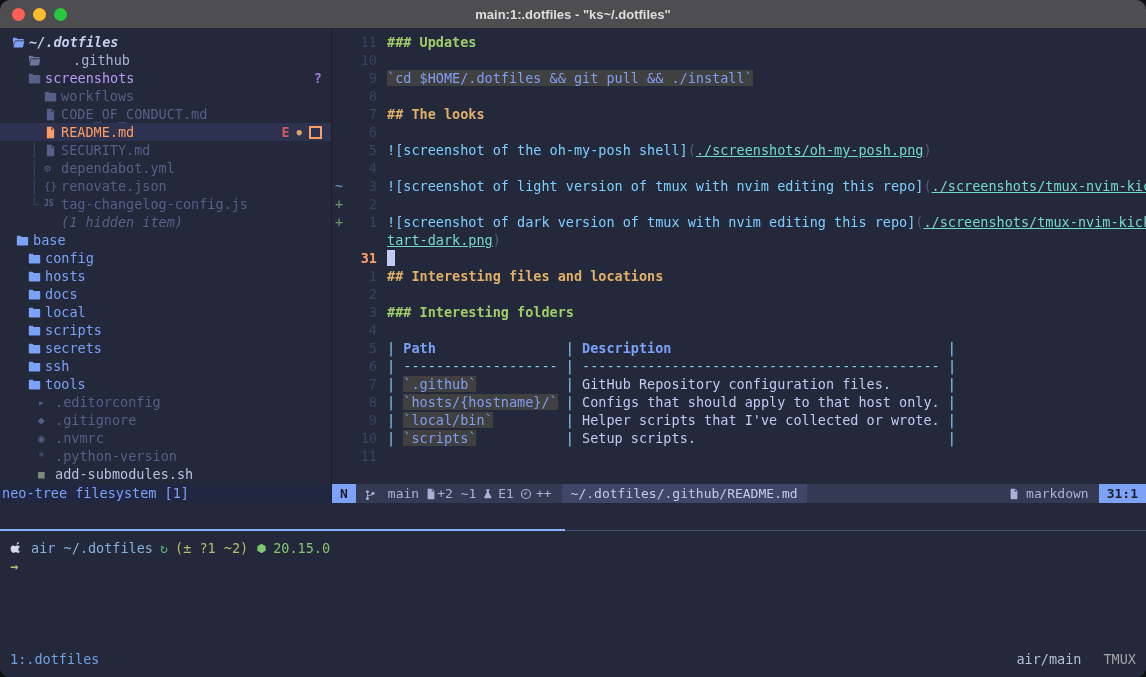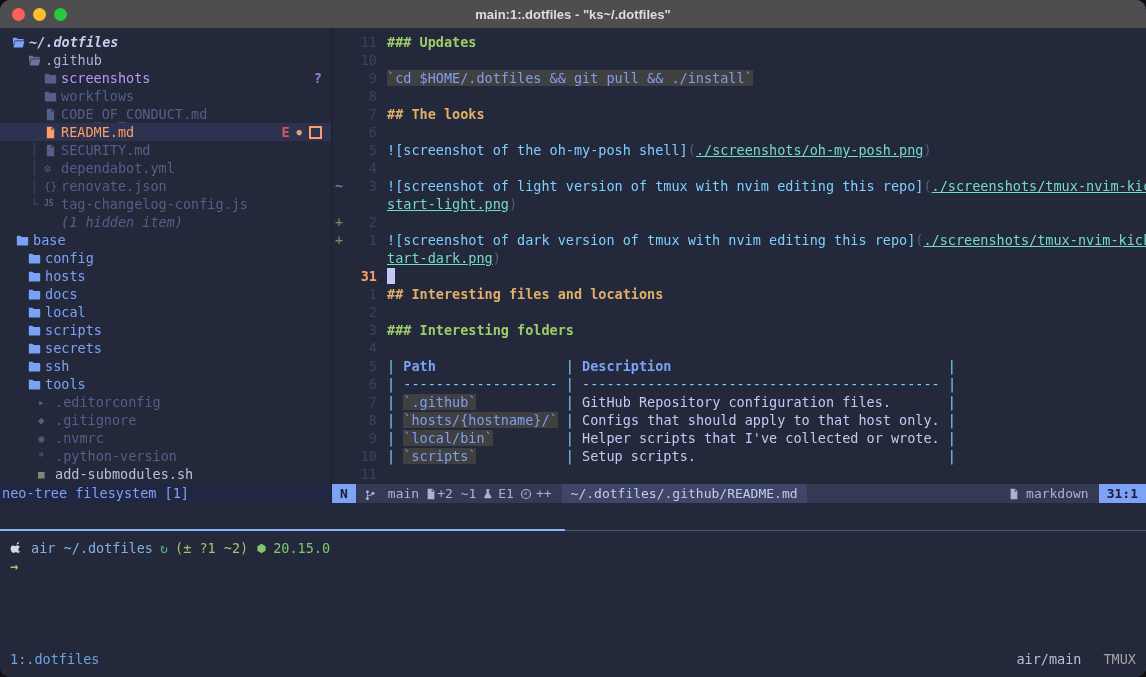--- a/index.html
+++ b/index.html
@@ -95,25 +95,25 @@
     <span class="title-text">main:1:.dotfiles - "ks~/.dotfiles"</span>
   </div>
 
   <div class="main">
     <div class="sidebar">
       <div class="tree" id="tree">
           <div class="trow" style="padding-left: 12px;"><span class="ticon"><svg width="13" height="13" viewBox="0 0 16 16" fill="#7aa2f7">
                 <path d="M1 3.2c0-.7.5-1.2 1.2-1.2h3.2l1.7 1.8h6.4c.6 0 1.1.5 1 1.1l-.1.6H3.6L1.8 12z"></path>
                 <path d="M3.9 6.6h11.3l-1.6 6.6c-.1.5-.6.8-1.1.8H1.9z"></path>
               </svg></span><span class="tlabel root-label" style="color: rgb(200, 206, 242);">~/.dotfiles</span></div>
-          <div class="trow" style="padding-left: 28px;"><span class="ticon"><svg width="13" height="13" viewBox="0 0 16 16" fill="#6b7499">
+          <div class="trow" style="padding-left: 28px; gap: 28px;"><span class="ticon"><svg width="13" height="13" viewBox="0 0 16 16" fill="#6b7499">
                 <path d="M1 3.2c0-.7.5-1.2 1.2-1.2h3.2l1.7 1.8h6.4c.6 0 1.1.5 1 1.1l-.1.6H3.6L1.8 12z"></path>
                 <path d="M3.9 6.6h11.3l-1.6 6.6c-.1.5-.6.8-1.1.8H1.9z"></path>
               </svg></span><span class="tlabel" style="color: rgb(169, 177, 214);">.github</span></div>
-          <div class="trow" style="padding-left: 44px;"><span class="ticon"><svg width="13" height="13" viewBox="0 0 16 16" fill="#565f89">
+          <div class="trow" style="padding-left: 28px;"><span class="ticon"><svg width="13" height="13" viewBox="0 0 16 16" fill="#565f89">
                 <path d="M1 3.2c0-.7.5-1.2 1.2-1.2h3.2l1.7 1.8h6.7c.7 0 1.2.5 1.2 1.2v7.8c0 .7-.5 1.2-1.2 1.2H2.2C1.5 14 1 13.5 1 12.8z"></path>
               </svg></span><span class="tlabel" style="color: rgb(187, 154, 247);">screenshots</span><span class="badges"><span style="color: rgb(157, 124, 216);">?</span></span></div>
           <div class="trow" style="padding-left: 44px;"><span class="ticon"><svg width="13" height="13" viewBox="0 0 16 16" fill="#565f89">
                 <path d="M1 3.2c0-.7.5-1.2 1.2-1.2h3.2l1.7 1.8h6.7c.7 0 1.2.5 1.2 1.2v7.8c0 .7-.5 1.2-1.2 1.2H2.2C1.5 14 1 13.5 1 12.8z"></path>
               </svg></span><span class="tlabel" style="color: rgb(86, 95, 137);">workflows</span></div>
           <div class="trow" style="padding-left: 44px;"><span class="ticon"><svg width="13" height="13" viewBox="0 0 16 16" fill="#565f89">
                 <path d="M3.5 1h6l3 3v11h-9z"></path>
                 <path fill="#24283b" d="M9 1.8 11.7 4.5 9 4.5z"></path>
               </svg></span><span class="tlabel" style="color: rgb(86, 95, 137);">CODE_OF_CONDUCT.md</span></div>
           <div class="trow selected" style="padding-left: 44px;"><span class="ticon"><svg width="13" height="13" viewBox="0 0 16 16" fill="#ff9e64">
@@ -169,21 +169,20 @@
       <div class="lines" id="lines">
           <div class="eline"><span class="sign"> </span><span class="lnum">11</span><span class="ltext"><span class="sg-h3">### Updates</span></span></div>
           <div class="eline"><span class="sign"> </span><span class="lnum">10</span><span class="ltext"></span></div>
           <div class="eline"><span class="sign"> </span><span class="lnum">9</span><span class="ltext"><span class="sg-code">`cd $HOME/.dotfiles &amp;&amp; git pull &amp;&amp; ./install`</span></span></div>
           <div class="eline"><span class="sign"> </span><span class="lnum">8</span><span class="ltext"></span></div>
           <div class="eline"><span class="sign"> </span><span class="lnum">7</span><span class="ltext"><span class="sg-h2">## The looks</span></span></div>
           <div class="eline"><span class="sign"> </span><span class="lnum">6</span><span class="ltext"></span></div>
           <div class="eline"><span class="sign"> </span><span class="lnum">5</span><span class="ltext"><span class="sg-link">![screenshot of the oh-my-posh shell]</span><span class="sg-punct">(</span><span class="sg-url">./screenshots/oh-my-posh.png</span><span class="sg-punct">)</span></span></div>
           <div class="eline"><span class="sign"> </span><span class="lnum">4</span><span class="ltext"></span></div>
           <div class="eline"><span class="sign chg">~</span><span class="lnum">3</span><span class="ltext"><span class="sg-link">![screenshot of light version of tmux with nvim editing this repo]</span><span class="sg-punct">(</span><span class="sg-url">./screenshots/tmux-nvim-kick</span></span></div>
-          <div class="eline"><span class="sign"> </span><span class="lnum"></span><span class="ltext"><span class="sg-url">start-light.png</span><span class="sg-punct">)</span></span></div>
           <div class="eline"><span class="sign add">+</span><span class="lnum">2</span><span class="ltext"></span></div>
           <div class="eline"><span class="sign add">+</span><span class="lnum">1</span><span class="ltext"><span class="sg-link">![screenshot of dark version of tmux with nvim editing this repo]</span><span class="sg-punct">(</span><span class="sg-url">./screenshots/tmux-nvim-kicks</span></span></div>
           <div class="eline"><span class="sign"> </span><span class="lnum"></span><span class="ltext"><span class="sg-url">tart-dark.png</span><span class="sg-punct">)</span></span></div>
           <div class="eline"><span class="sign"> </span><span class="lnum cur">31</span><span class="ltext"><span class="sg-cursor"> </span></span></div>
           <div class="eline"><span class="sign"> </span><span class="lnum">1</span><span class="ltext"><span class="sg-h2">## Interesting files and locations</span></span></div>
           <div class="eline"><span class="sign"> </span><span class="lnum">2</span><span class="ltext"></span></div>
           <div class="eline"><span class="sign"> </span><span class="lnum">3</span><span class="ltext"><span class="sg-h3">### Interesting folders</span></span></div>
           <div class="eline"><span class="sign"> </span><span class="lnum">4</span><span class="ltext"></span></div>
           <div class="eline"><span class="sign"> </span><span class="lnum">5</span><span class="ltext"><span class="sg-pipe">| </span><span class="sg-th">Path</span><span class="sg-text">                </span><span class="sg-pipe">| </span><span class="sg-th">Description</span><span class="sg-text">                                  </span><span class="sg-pipe">|</span></span></div>
           <div class="eline"><span class="sign"> </span><span class="lnum">6</span><span class="ltext"><span class="sg-pipe">| </span><span class="sg-dash">-------------------</span><span class="sg-text"> </span><span class="sg-pipe">| </span><span class="sg-dash">--------------------------------------------</span><span class="sg-text"> </span><span class="sg-pipe">|</span></span></div>

